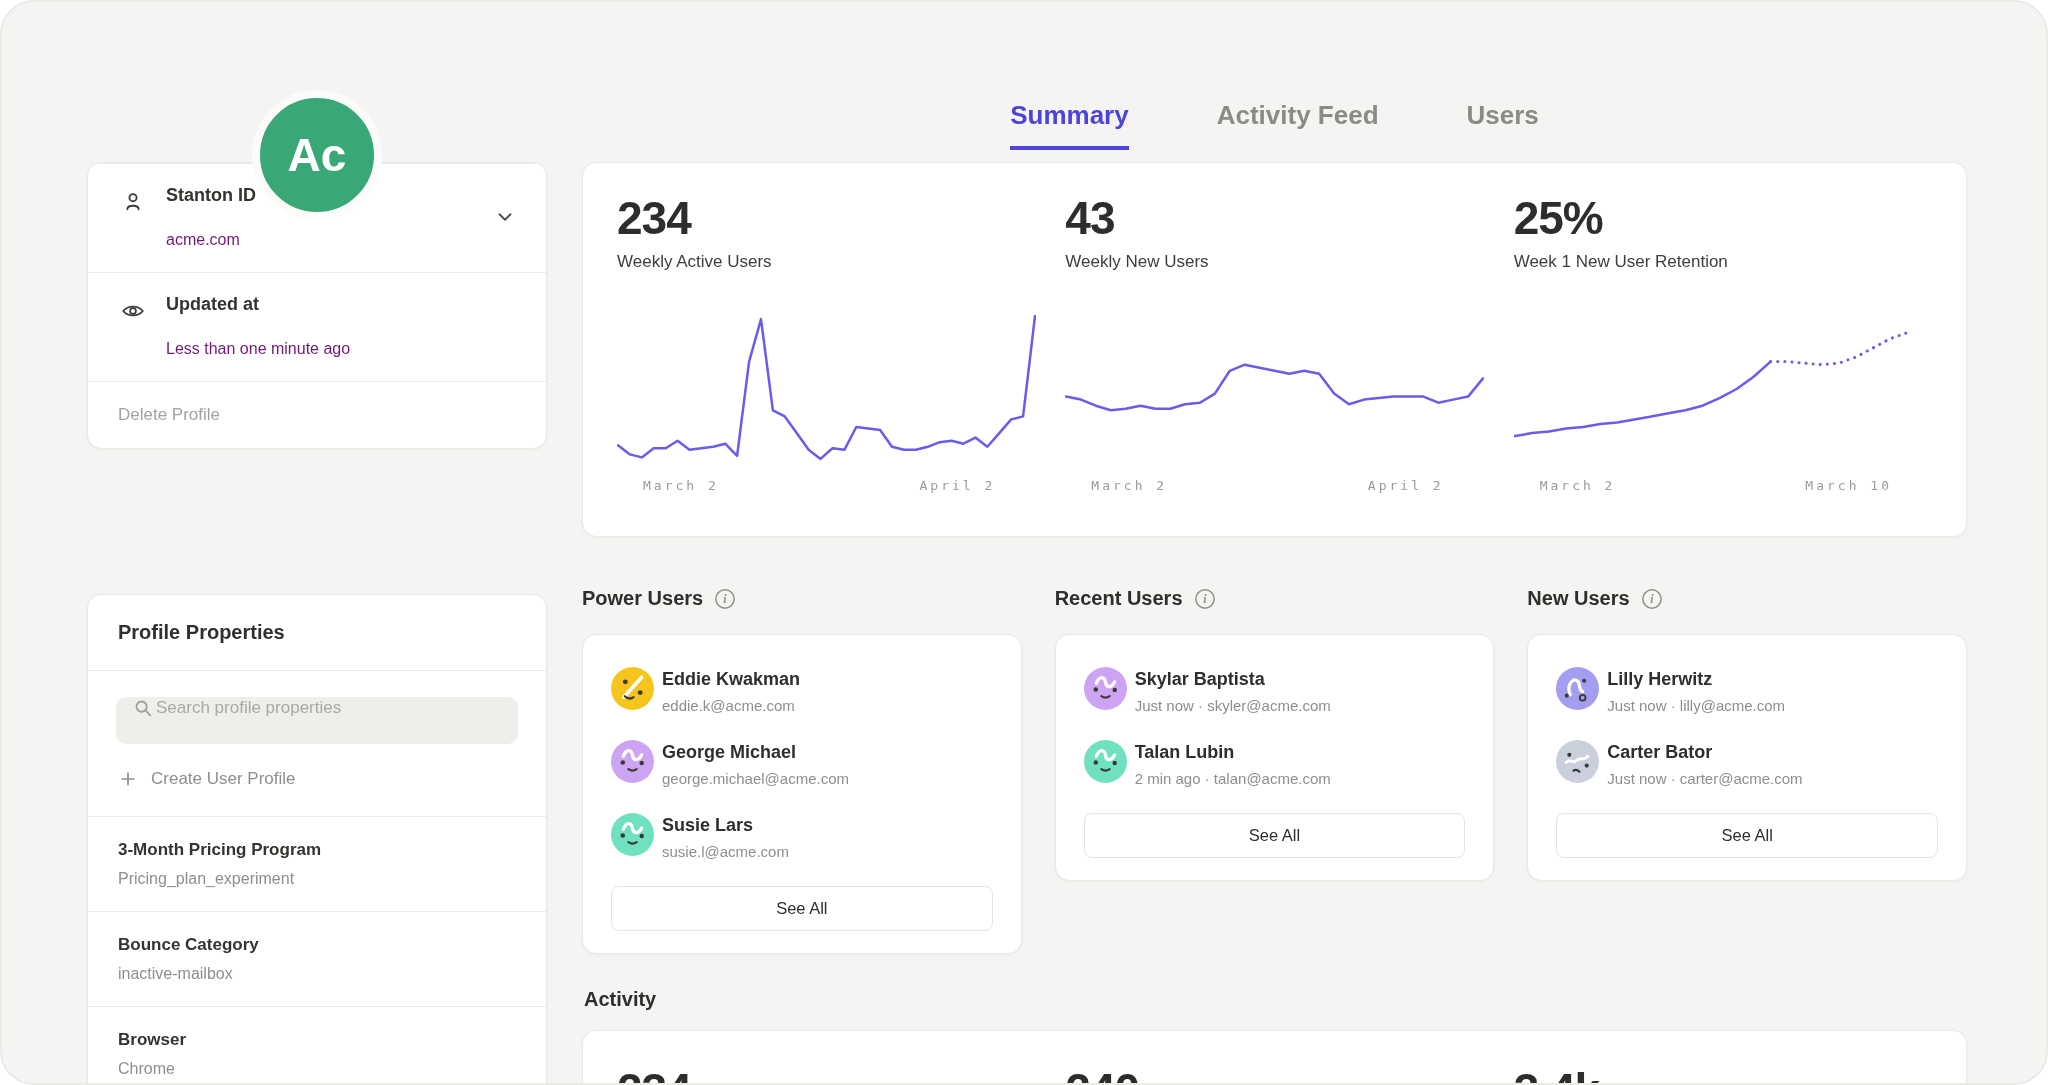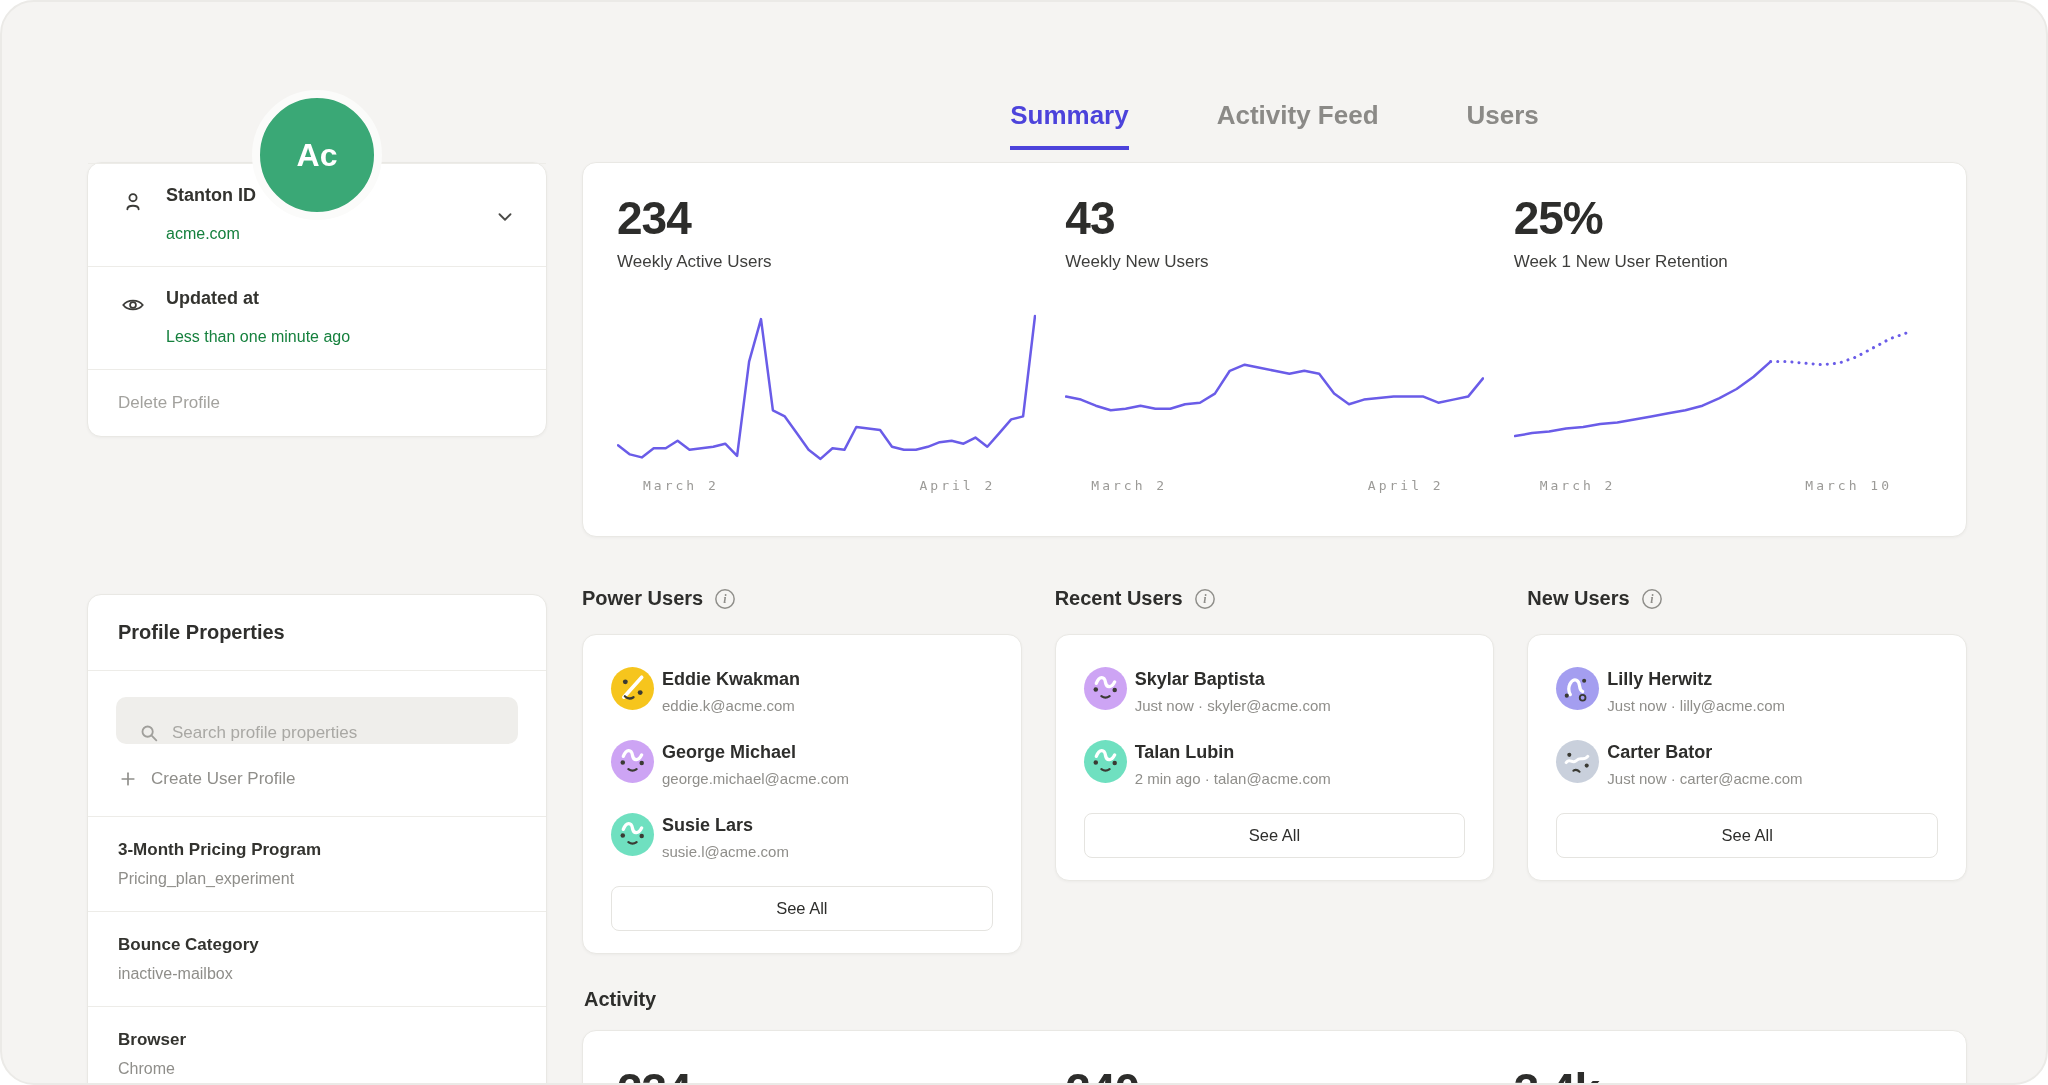--- a/index.html
+++ b/index.html
@@ -4,35 +4,35 @@
 <style>
   html,body{margin:0;padding:0;background:#ffffff;font-family:"Liberation Sans",sans-serif;}
   .screen{position:relative;width:2048px;height:1085px;background:#f5f4f2;border-radius:34px;
           overflow:hidden;border:2px solid #ebeae7;box-sizing:border-box;color:#2e2e2c;}
   .card{position:absolute;background:#fff;border:1px solid #e9e8e4;border-radius:14px;
         box-shadow:0 1px 3px rgba(30,30,25,.04);box-sizing:border-box;}
 
   
   .company-avatar{position:absolute;left:250px;top:88px;width:114px;height:114px;border-radius:50%;
         border:8px solid #fbfbfa;display:flex;align-items:center;justify-content:center;
-        color:#fff;font-size:32px;font-weight:700;z-index:3;}
+        color:#fff;font-size:46px;font-weight:700;z-index:3;}
   .profile-card{left:85px;top:160px;width:460px;}
   .company-name{padding:92px 0 44px;text-align:center;font-size:28px;font-weight:700;color:#2f2f2d;}
   .hdiv{height:1px;background:#edecd e8;background:#edece8;}
   .field-row{position:relative;padding:21px 28px 23px 78px;}
   .field-icon{position:absolute;left:32px;top:25px;width:26px;height:26px;}
   .field-label{font-size:18px;font-weight:700;color:#33332f;}
-  .field-value{margin-top:19px;font-size:16px;color:#15803d;}
+  .field-value{margin-top:25px;font-size:16px;color:#701a75;}
   .chev{position:absolute;right:30px;top:42px;width:22px;height:22px;cursor:pointer;}
   .delete-row{padding:23px 30px;font-size:17px;color:#a3a29e;cursor:pointer;}
 
   .props-card{left:85px;top:592px;width:460px;height:640px;overflow:hidden;}
   .props-title{padding:26px 30px;font-size:20px;font-weight:700;color:#2f2f2d;border-bottom:1px solid #edece8;}
   .search-wrap{margin:26px 28px 0;background:#efeeeb;border-radius:10px;height:47px;
-        display:flex;align-items:flex-end;padding:0 22px;gap:10px;}
+        display:flex;align-items:flex-start;padding:0 16px;}
   .search-wrap svg{width:22px;height:22px;flex:none;}
   .search-wrap input{border:0;background:transparent;outline:none;font-size:17px;color:#3a3a38;width:100%;
         font-family:"Liberation Sans",sans-serif;}
   .search-wrap input::placeholder{color:#a9a8a4;}
   .create-row{display:flex;align-items:center;gap:13px;padding:25px 30px 27px;color:#8f8e8a;font-size:17px;
         border-bottom:1px solid #edece8;cursor:pointer;}
   .create-row svg{width:20px;height:20px;}
   .prop-row{padding:23px 30px;border-bottom:1px solid #edece8;cursor:pointer;}
   .prop-name{font-size:17px;font-weight:700;color:#33332f;}
   .prop-value{margin-top:10px;font-size:16px;color:#8f8e8a;}

